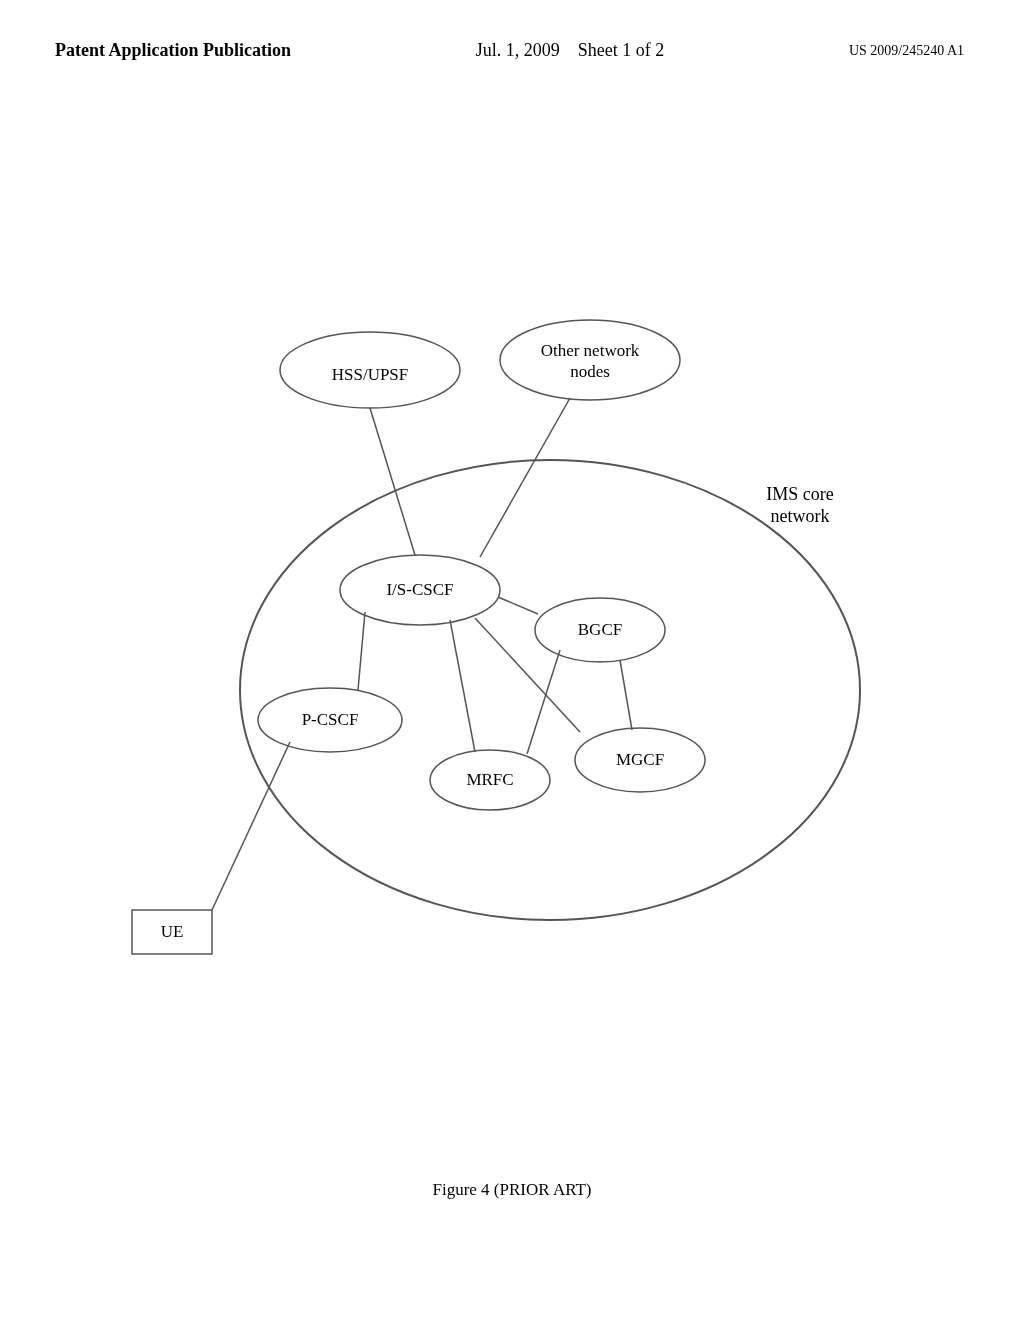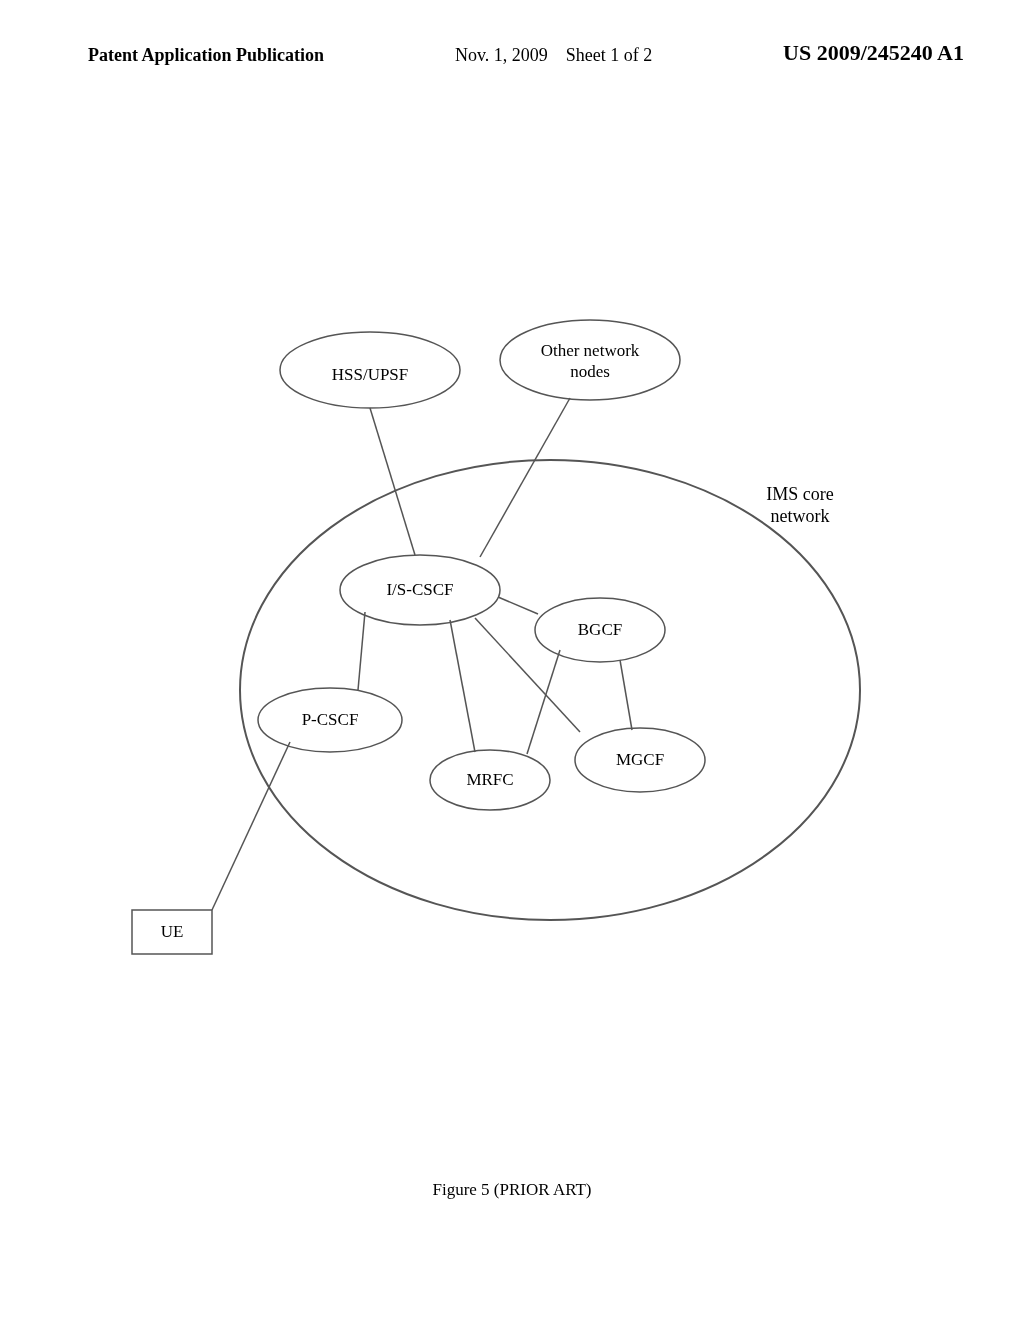--- a/index.html
+++ b/index.html
@@ -9,22 +9,22 @@
       background: #fff;
       font-family: 'Times New Roman', Times, serif;
       position: relative;
       overflow: hidden;
     }
 
     
     .header {
       display: flex;
       justify-content: space-between;
-      align-items: flex-end;
-      padding: 40px 60px 0 88px;
+      align-items: center;
+      padding: 40px 60px 0 55px;
       border-bottom: none;
     }
 
     
     .diagram-area {
       position: absolute;
       top: 160px;
       left: 60px;
       width: 900px;
       height: 900px;
@@ -47,24 +47,24 @@
       text-align: center;
       font-size: 17px;
     }
   </style>
 </head>
 <body>
 
 <div class="header">
   <div style="font-size:18px; font-weight:bold;">Patent Application Publication</div>
   <div style="font-size:18px; text-align:center;">
-    <span>Nov. 1, 2009</span>&nbsp;&nbsp;&nbsp;
+    <span>Jul. 1, 2009</span>&nbsp;&nbsp;&nbsp;
     <span>Sheet 1 of 2</span>
   </div>
-  <div style="font-size:22px; font-weight:bold;">US 2009/245240 A1</div>
+  <div style="font-size:14px; font-weight:normal;">US 2009/245240 A1</div>
 </div>
 
 <div class="diagram-area">
   <svg viewBox="0 0 900 900" xmlns="http://www.w3.org/2000/svg">
 
     <ellipse cx="490" cy="530" rx="310" ry="230" fill="none" stroke="#555" stroke-width="2"></ellipse>
 
     <text x="740" y="340" font-family="Times New Roman, serif" font-size="18" text-anchor="middle">IMS core</text>
     <text x="740" y="362" font-family="Times New Roman, serif" font-size="18" text-anchor="middle">network</text>
 
@@ -107,13 +107,13 @@
 
     <line x1="560" y1="500" x2="572" y2="570" stroke="#555" stroke-width="1.5"></line>
 
     <line x1="500" y1="490" x2="467" y2="594" stroke="#555" stroke-width="1.5"></line>
 
     <line x1="230" y1="582" x2="152" y2="750" stroke="#555" stroke-width="1.5"></line>
 
   </svg>
 </div>
 
-<div class="figure-caption">Figure 5 (PRIOR ART)</div>
+<div class="figure-caption">Figure 4 (PRIOR ART)</div>
 
 </body></html>

